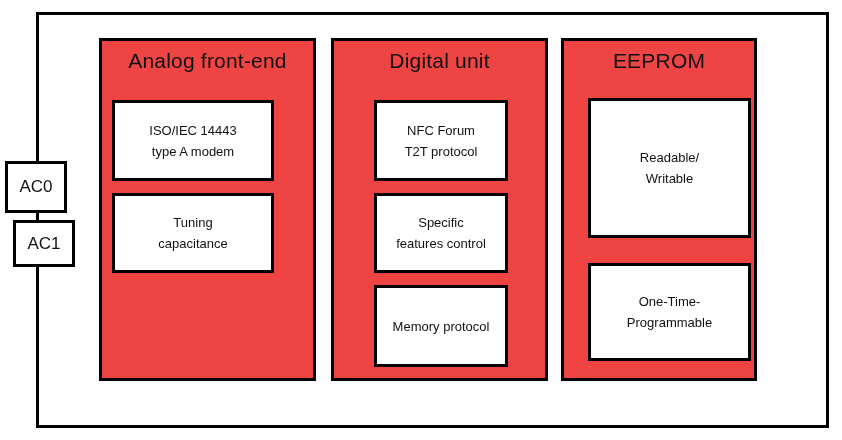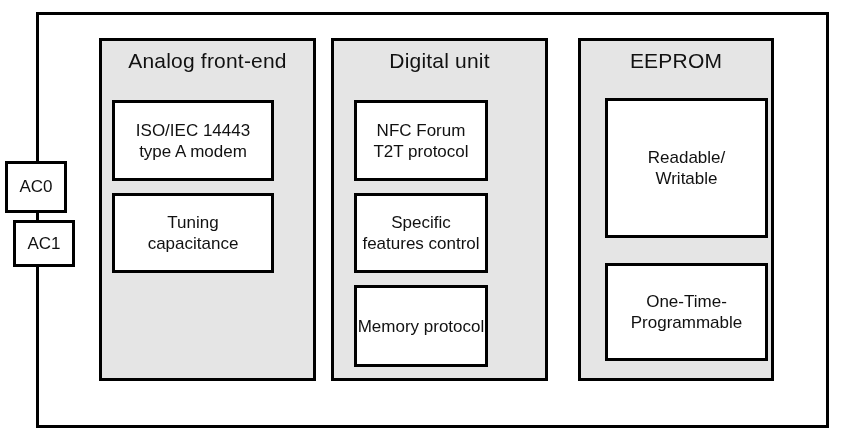--- a/index.html
+++ b/index.html
@@ -32,45 +32,45 @@
     z-index: 3;
   }
   .pin-ac0 { left: 5px; top: 161px; }
   .pin-ac1 { left: 5px; top: 220px; height: 47px; margin-left: 8px; }
   .section {
     position: absolute;
     top: 38px;
     width: 217px; height: 343px;
     border: 3px solid #000000;
     box-sizing: border-box;
-    background: #e5e5e5;
+    background: #ef4444;
     z-index: 2;
   }
   .section-analog  { left: 99px; }
   .section-digital { left: 331px; }
-  .section-eeprom  { left: 561px; width: 196px; margin-left: 17px; }
+  .section-eeprom  { left: 561px; width: 196px; }
   .section-title {
     text-align: center;
     margin-top: 8px;
     font-size: 21px;
     letter-spacing: 0.2px;
   }
   .block {
     position: absolute;
     border: 3px solid #000000;
     box-sizing: border-box;
     background: #ffffff;
     display: flex; align-items: center; justify-content: center;
     text-align: center;
-    font-size: 17px;
+    font-size: 13px;
     line-height: 21px;
   }
   .block span { white-space: pre-line; }
   .section-analog .block { left: 10px; width: 162px; }
-  .section-digital .block { left: 20px; width: 134px; }
+  .section-digital .block { left: 40px; width: 134px; }
   .section-eeprom .block { left: 24px; width: 163px; }
   .row-0 { top: 59px;  height: 81px; }
   .row-1 { top: 152px; height: 80px; }
   .row-2 { top: 244px; height: 82px; }
   .ee-0  { top: 57px;  height: 140px; }
   .ee-1  { top: 222px; height: 98px; }
 </style>
 </head>
 <body>
 

